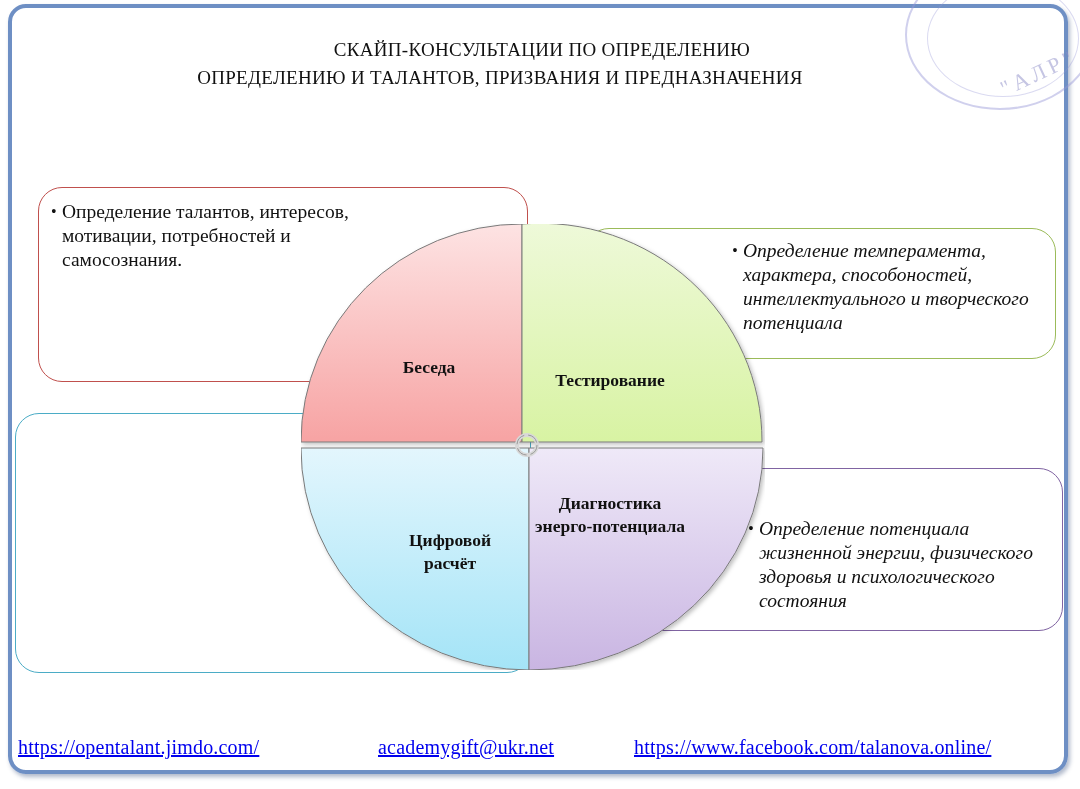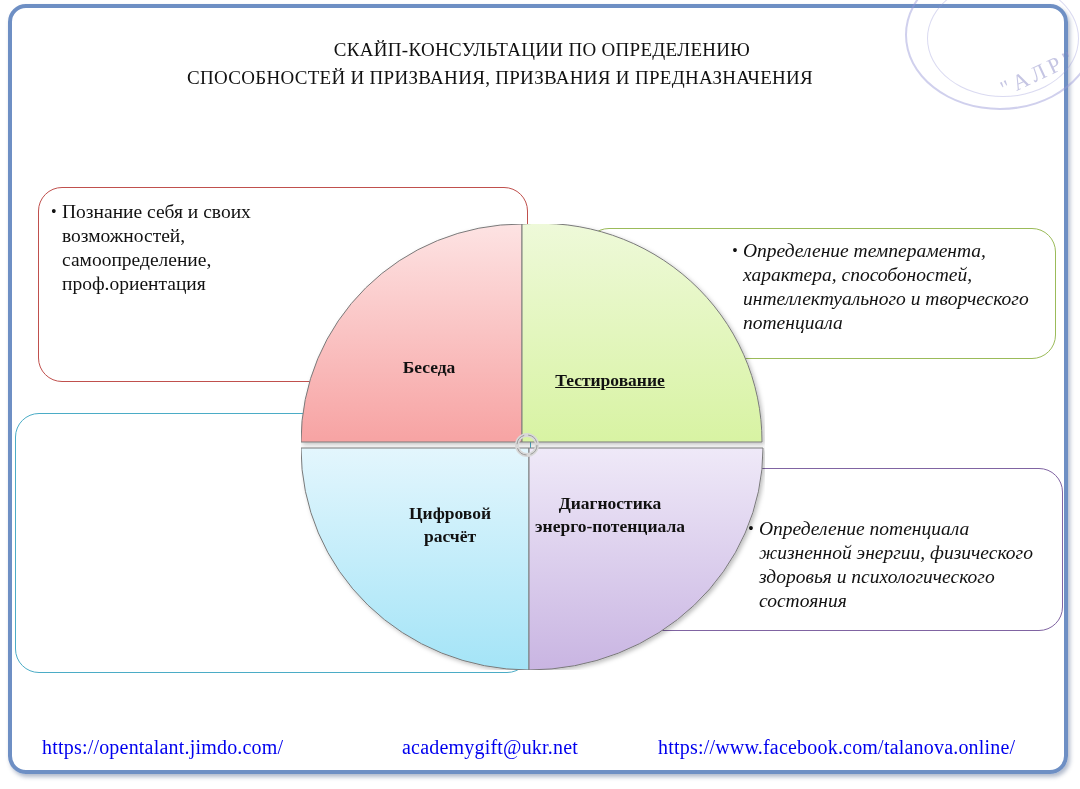--- a/index.html
+++ b/index.html
@@ -45,41 +45,41 @@
   .box-blue { left:15px; top:413px; width:516px; height:260px; border:1.5px solid #4bacc6; padding:76px 0 0 13px; }
   .box-purple { left:600px; top:468px; width:463px; height:163px; border:1.5px solid #8064a2; padding:48px 0 0 147px;font-style:italic; }
 
   .pie { position:absolute; left:301px; top:224px; width:464px; height:446px; }
   .pie-label {
     position:absolute; font-weight:bold; font-size:17.5px; line-height:23px;
     text-align:center; color:#111;
   }
   .footer a {
     position:absolute; top:736px; font-size:20px; color:#0000ee;
-    white-space:nowrap; letter-spacing:0.2px;margin-left:24px;
+    text-decoration:underline; white-space:nowrap; letter-spacing:0.2px;
   }
 </style>
 </head>
 <body>
 
 <div class="frame"></div>
 
 <div class="stamp">
     <div class="stamp-inner"></div>
   </div>
 <div class="stamp-text">"АЛР"</div>
 
 <div class="title">
   <div class="t1" style="padding-left:84px">СКАЙП-КОНСУЛЬТАЦИИ ПО ОПРЕДЕЛЕНИЮ</div>
-  <div style="padding-left:0px">СПОСОБНОСТЕЙ И ПРИЗВАНИЯ, ПРИЗВАНИЯ И ПРЕДНАЗНАЧЕНИЯ</div>
+  <div style="padding-left:0px">ОПРЕДЕЛЕНИЮ И ТАЛАНТОВ, ПРИЗВАНИЯ И ПРЕДНАЗНАЧЕНИЯ</div>
 </div>
 
 <div class="box box-red">
   <ul>
-    <li style="width:230px">Познание себя и своих возможностей, самоопределение, проф.ориентация</li>
+    <li style="width:320px">Определение талантов, интересов, мотивации, потребностей и самосознания.</li>
   </ul>
 </div>
 
 <div class="box box-green">
   <ul>
     <li style="width:320px">Определение темперамента, характера, способоностей, интеллектуального и творческого потенциала</li>
   </ul>
 </div>
 
 <div class="box box-blue">
@@ -121,21 +121,21 @@
     <path d="M228 224 L0 224 A228 222 0 0 0 228 446 Z" fill="url(#gBlue)"></path>
     <path d="M228 224 L462 224 A234 222 0 0 1 228 446 Z" fill="url(#gPurple)"></path>
   </g>
   <g transform="translate(226 221)">
     <circle r="10" fill="none" stroke="#d8d8d8" stroke-width="4"></circle>
     <circle r="10" fill="none" stroke="#9a9a9a" stroke-width="1" stroke-dasharray="12 4"></circle>
   </g>
 </svg>
 
 <div class="pie-label" style="left:374px; top:356px; width:110px;">Беседа</div>
-<div class="pie-label" style="left:530px; top:369px; width:160px;text-decoration:underline;">Тестирование</div>
-<div class="pie-label" style="left:385px; top:502px; width:130px;">Цифровой расчёт</div>
+<div class="pie-label" style="left:530px; top:369px; width:160px;">Тестирование</div>
+<div class="pie-label" style="left:385px; top:529px; width:130px;">Цифровой расчёт</div>
 <div class="pie-label" style="left:535px; top:492px; width:150px;">Диагностика энерго-потенциала</div>
 
 <div class="footer">
   <a style="left:18px">https://opentalant.jimdo.com/</a>
   <a style="left:378px">academygift@ukr.net</a>
   <a style="left:634px">https://www.facebook.com/talanova.online/</a>
 </div>
 
 </body></html>

